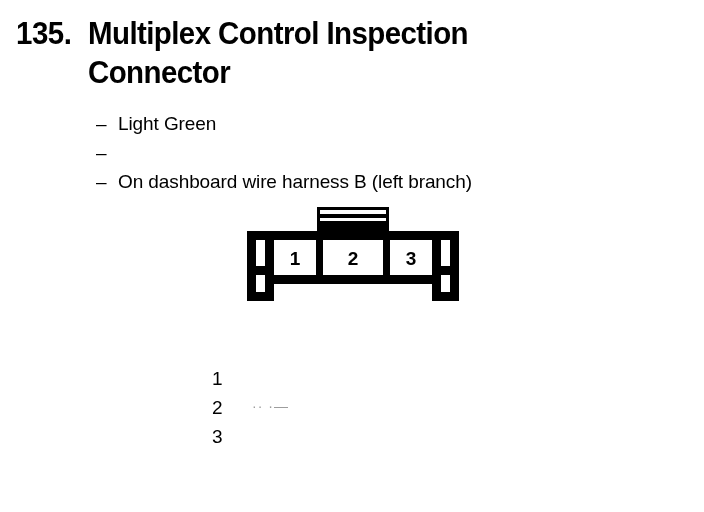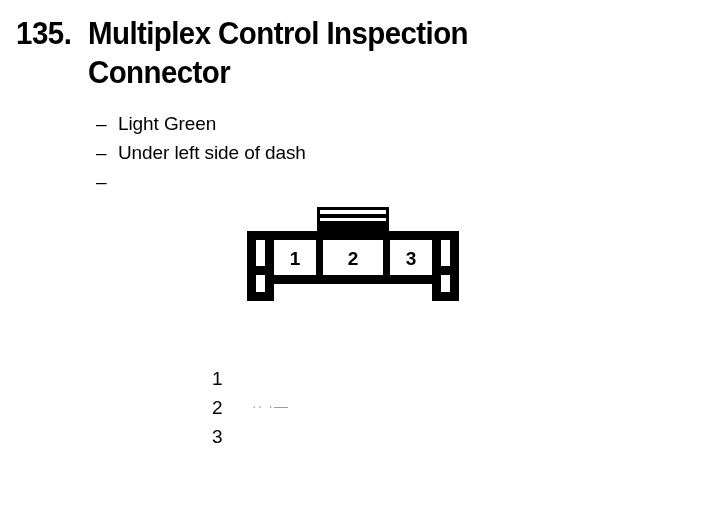--- a/index.html
+++ b/index.html
@@ -150,25 +150,25 @@
 
   <div class="notes">
 
     <div class="note-line">
       <span class="note-dash">–</span>
       <span class="note-label">Light Green</span>
     </div>
 
     <div class="note-line">
       <span class="note-dash">–</span>
-      <span class="note-label">Under left side of dash</span>
     </div>
 
     <div class="note-line">
       <span class="note-dash">–</span>
+      <span class="note-label">On dashboard wire harness B (left branch)</span>
     </div>
 
   </div>
 
   <div class="connector">
     <svg viewBox="0 0 220 102" xmlns="http://www.w3.org/2000/svg">
 
       <g>
         <rect x="74" y="1" width="72" height="9" fill="#000000"></rect>
         <rect x="77" y="4" width="66" height="4" fill="#ffffff"></rect>

